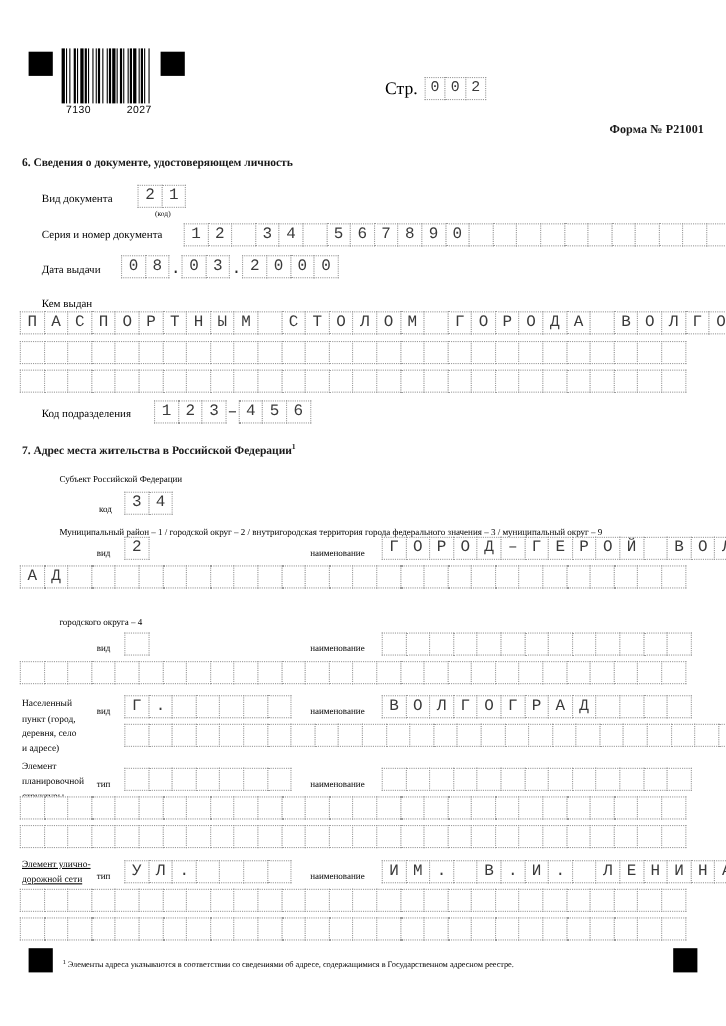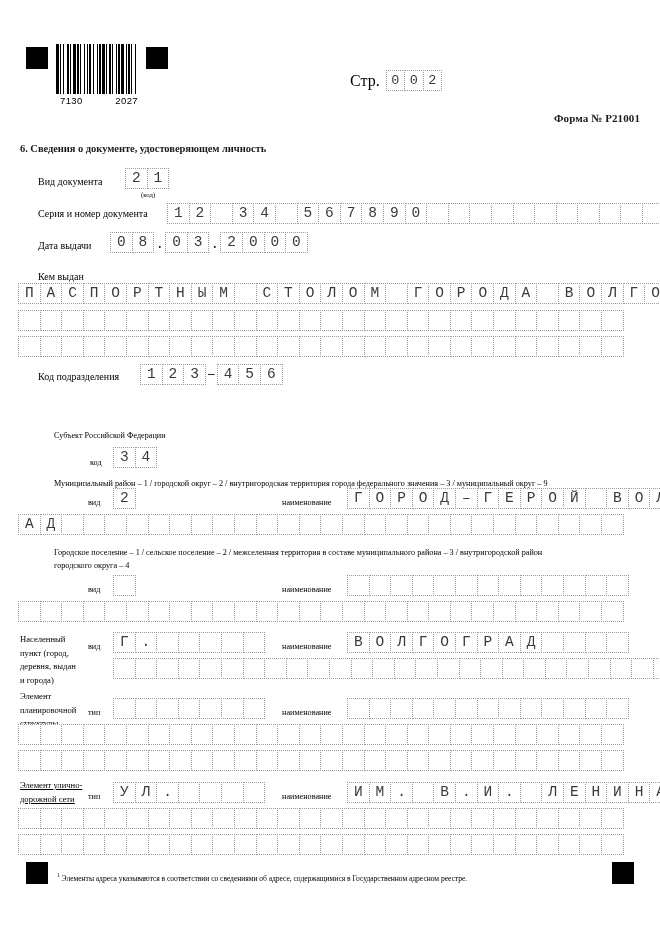--- a/index.html
+++ b/index.html
@@ -382,20 +382,23 @@
   <div class="cells" id="division-code-cells" style="left:140px; top:364px;">
       <span class="cell">1</span>
       <span class="cell">2</span>
       <span class="cell">3</span>
       <span class="sep">–</span>
       <span class="cell">4</span>
       <span class="cell">5</span>
       <span class="cell">6</span>
     </div>
 
+  <div class="section-title" style="top:402px;">
+    <span>7. Адрес места жительства в Российской Федерации</span><span class="sup">1</span>
+  </div>
 
   <div class="lbl-sm" style="left:54px; top:430px;">Субъект Российской Федерации</div>
   <div class="lbl-sm" style="left:90px; top:457px;">код</div>
   <div class="cells" id="subject-code-cells" style="left:113px; top:447px;">
       <span class="cell">3</span>
       <span class="cell">4</span>
     </div>
 
   <div class="lbl-sm" style="left:54px; top:478px;">Муниципальный район – 1 / городской округ – 2 / внутригородская территория города федерального значения – 3 / муниципальный округ – 9</div>
 
@@ -445,21 +448,20 @@
       <span class="cell"></span>
       <span class="cell"></span>
       <span class="cell"></span>
       <span class="cell"></span>
       <span class="cell"></span>
       <span class="cell"></span>
       <span class="cell"></span>
       <span class="cell"></span>
     </div>
 
-  <div class="lbl-sm" style="left:54px; top:547px;">Городское поселение – 1 / сельское поселение – 2 / межселенная территория в составе муниципального района – 3 / внутригородской район</div>
   <div class="lbl-sm" style="left:54px; top:560px;">городского округа – 4</div>
 
   <div class="lbl-sm" style="left:88px; top:584px;">вид</div>
   <div class="cells" id="settlement-vid-cells" style="left:113px; top:575px;">
       <span class="cell"></span>
     </div>
   <div class="lbl-sm" style="left:282px; top:584px;">наименование</div>
   <div class="cells" id="settlement-name-1" style="left:347px; top:575px;">
       <span class="cell"></span>
       <span class="cell"></span>
@@ -502,22 +504,22 @@
       <span class="cell"></span>
       <span class="cell"></span>
       <span class="cell"></span>
       <span class="cell"></span>
       <span class="cell"></span>
     </div>
 
   <div class="lbl-multi" style="left:20px; top:633px;">
     <span>Населенный</span><br>
     <span>пункт (город,</span><br>
-    <span>деревня, выдан</span><br>
-    <span>и города)</span>
+    <span>деревня, село</span><br>
+    <span>и адресе)</span>
   </div>
   <div class="lbl-sm" style="left:88px; top:641px;">вид</div>
   <div class="cells" id="locality-vid-cells" style="left:113px; top:632px;">
       <span class="cell">Г</span>
       <span class="cell">.</span>
       <span class="cell"></span>
       <span class="cell"></span>
       <span class="cell"></span>
       <span class="cell"></span>
       <span class="cell"></span>

